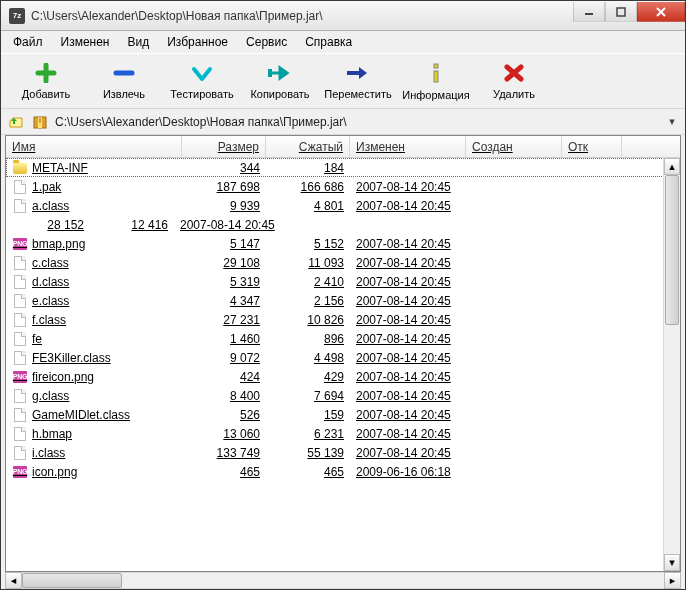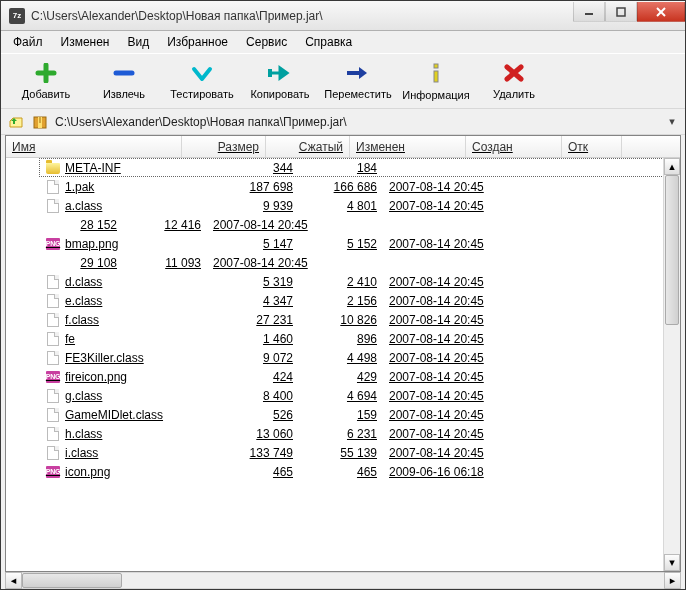--- a/index.html
+++ b/index.html
@@ -18,21 +18,21 @@
 .tb-btn { display: flex; flex-direction: column; align-items: center; justify-content: center; width: 78px; height: 48px; font-size: 11px; cursor: default; gap: 3px; }
 .pathbar { height: 26px; background: #f0f0f0; display: flex; align-items: center; padding: 0 6px; gap: 6px; border-bottom: 1px solid #d8d8d8; }
 .pathbar-icon { width: 18px; height: 18px; display: flex; align-items: center; justify-content: center; }
 .pathbar-text { flex: 1; font-size: 12px; color: #222; }
 .path-dd { width: 14px; text-align: center; color: #444; cursor: default; }
 .listview { flex: 1; background: #fff; border: 1px solid #848484; margin: 0 4px; overflow: hidden; display: flex; flex-direction: column; text-decoration: underline; }
 .list-header { height: 22px; display: flex; background: linear-gradient(to bottom,#fff,#efefef); border-bottom: 1px solid #d0d0d0; position: relative; }
 .col-h { border-right: 1px solid #d8d8d8; padding: 0 6px; display: flex; align-items: center; font-size: 12px; color: #333; cursor: default; overflow: hidden; white-space: nowrap; }
 .col-h.r { justify-content: flex-end; }
 .list-body { flex: 1; overflow: hidden; position: relative; }
-.row { height: 19px; display: flex; align-items: center; font-size: 12px; cursor: default; margin-left: 33px; }
+.row { height: 19px; display: flex; align-items: center; font-size: 12px; cursor: default; }
 .row.sel { outline: 1px dotted #666; outline-offset: -1px; }
 .cell { padding: 0 6px; overflow: hidden; white-space: nowrap; text-overflow: clip; }
 .cell.r { text-align: right; }
 .cell.name { display: flex; align-items: center; gap: 4px; }
 .ficon { width: 16px; height: 16px; flex-shrink: 0; display: flex; align-items: center; justify-content: center; }
 .vscroll { position: absolute; right: 0; top: 0; bottom: 0; width: 17px; background: #f0f0f0; border-left: 1px solid #d8d8d8; }
 .vscroll-btn { height: 17px; background: linear-gradient(to bottom,#fdfdfd,#e0e0e0); border: 1px solid #bbb; display: flex; align-items: center; justify-content: center; }
 .vscroll-thumb { position: absolute; top: 17px; left: 1px; right: 1px; height: 150px; background: linear-gradient(to right,#e8e8e8,#d0d0d0); border: 1px solid #aaa; border-radius: 2px; }
 .hscroll { height: 17px; background: #f0f0f0; display: flex; margin: 0 4px; }
 .hscroll-btn { width: 17px; background: linear-gradient(to bottom,#fdfdfd,#e0e0e0); border: 1px solid #bbb; display: flex; align-items: center; justify-content: center; }
@@ -208,20 +208,26 @@
                 <div class="png-ico">PNG</div>
               </span>
               <span>bmap.png</span>
             </div>
             <div class="cell r" style="width:84px">5 147</div>
             <div class="cell r" style="width:84px">5 152</div>
             <div class="cell" style="width:116px">2007-08-14 20:45</div>
             <div class="cell" style="width:96px"></div>
           </div>
           <div class="row">
+            <div class="cell name" style="width:176px">
+              <span class="ficon">
+                <div class="file-ico"></div>
+              </span>
+              <span>c.class</span>
+            </div>
             <div class="cell r" style="width:84px">29 108</div>
             <div class="cell r" style="width:84px">11 093</div>
             <div class="cell" style="width:116px">2007-08-14 20:45</div>
             <div class="cell" style="width:96px"></div>
           </div>
           <div class="row">
             <div class="cell name" style="width:176px">
               <span class="ficon">
                 <div class="file-ico"></div>
               </span>
@@ -293,42 +299,42 @@
             <div class="cell" style="width:96px"></div>
           </div>
           <div class="row">
             <div class="cell name" style="width:176px">
               <span class="ficon">
                 <div class="file-ico"></div>
               </span>
               <span>g.class</span>
             </div>
             <div class="cell r" style="width:84px">8 400</div>
-            <div class="cell r" style="width:84px">4 694</div>
+            <div class="cell r" style="width:84px">7 694</div>
             <div class="cell" style="width:116px">2007-08-14 20:45</div>
             <div class="cell" style="width:96px"></div>
           </div>
           <div class="row">
             <div class="cell name" style="width:176px">
               <span class="ficon">
                 <div class="file-ico"></div>
               </span>
               <span>GameMIDlet.class</span>
             </div>
             <div class="cell r" style="width:84px">526</div>
             <div class="cell r" style="width:84px">159</div>
             <div class="cell" style="width:116px">2007-08-14 20:45</div>
             <div class="cell" style="width:96px"></div>
           </div>
           <div class="row">
             <div class="cell name" style="width:176px">
               <span class="ficon">
                 <div class="file-ico"></div>
               </span>
-              <span>h.class</span>
+              <span>h.bmap</span>
             </div>
             <div class="cell r" style="width:84px">13 060</div>
             <div class="cell r" style="width:84px">6 231</div>
             <div class="cell" style="width:116px">2007-08-14 20:45</div>
             <div class="cell" style="width:96px"></div>
           </div>
           <div class="row">
             <div class="cell name" style="width:176px">
               <span class="ficon">
                 <div class="file-ico"></div>

